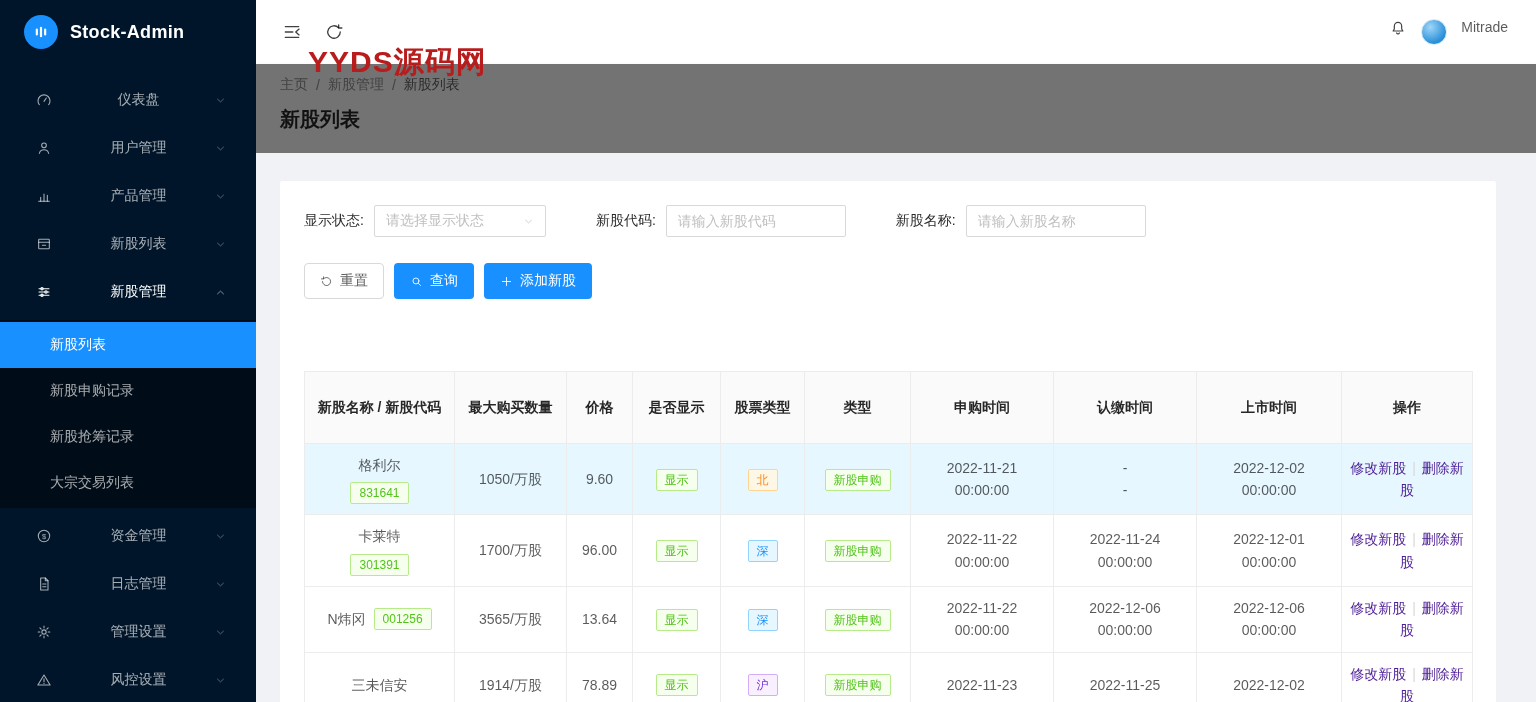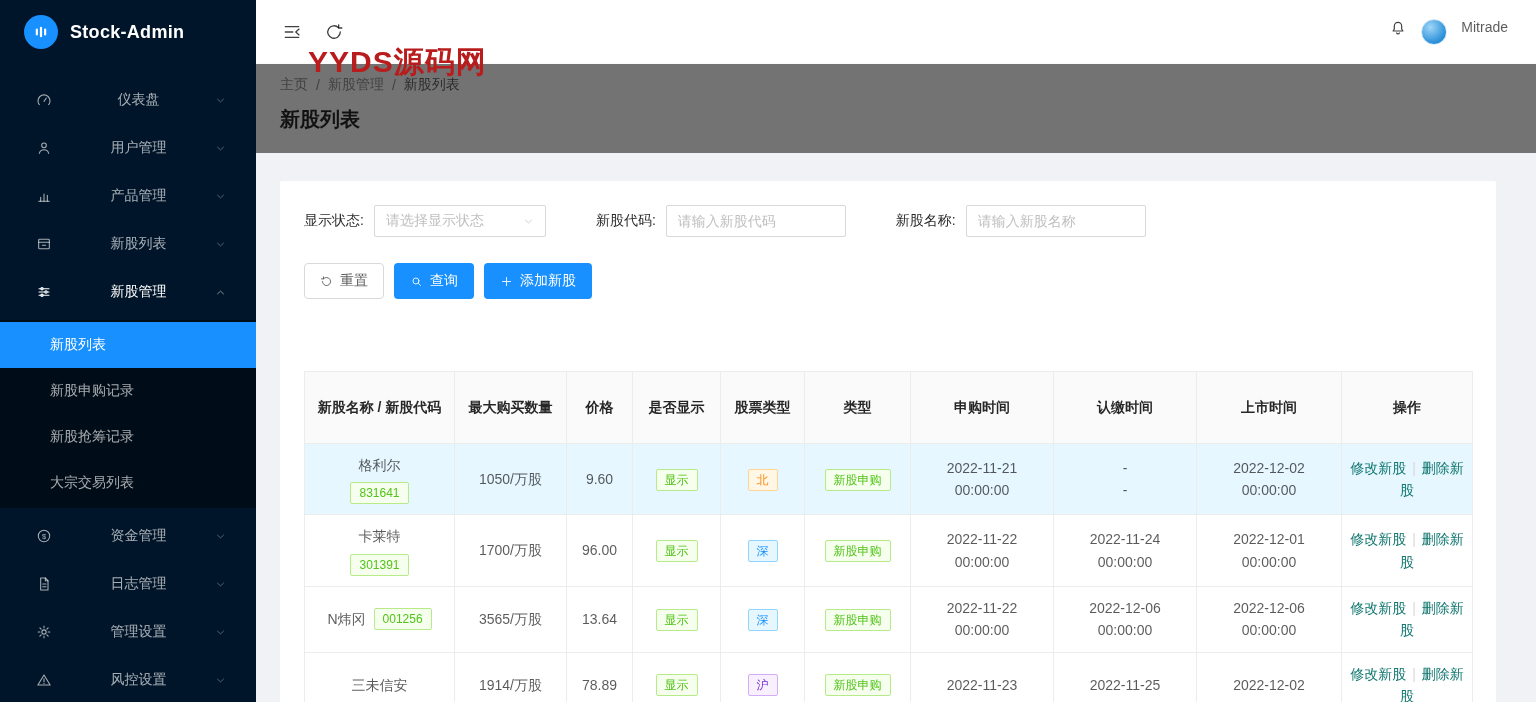--- a/index.html
+++ b/index.html
@@ -77,21 +77,21 @@
   .cell-name.inline { flex-direction:row; justify-content:center; gap:8px; }
   .stock-name { color:rgba(0,0,0,.65); }
 
   .tag { display:inline-block; padding:0 8px; font-size:12px; line-height:20px; border-radius:2px; border:1px solid; background:#fff; }
   .tag-green  { color:#52c41a; background:#f6ffed; border-color:#b7eb8a; }
   .tag-orange { color:#fa8c16; background:#fff7e6; border-color:#ffd591; }
   .tag-blue   { color:#1890ff; background:#e6f7ff; border-color:#91d5ff; }
   .tag-purple { color:#722ed1; background:#f9f0ff; border-color:#d3adf7; }
 
   .time-line { display:block; }
-  .op-cell a { color:#0f766e; cursor:pointer; text-decoration:none; }
+  .op-cell a { color:#4c1d95; cursor:pointer; text-decoration:none; }
   .op-divider { color:#d9d9d9; margin:0 6px; }
 
   
   .watermark { position:absolute; left:308px; top:42px; font-size:30px; font-weight:800; color:#b91c1c; z-index:60; letter-spacing:1px; pointer-events:none; }
 </style>
 </head>
 <body>
 
 <div class="app">
 

